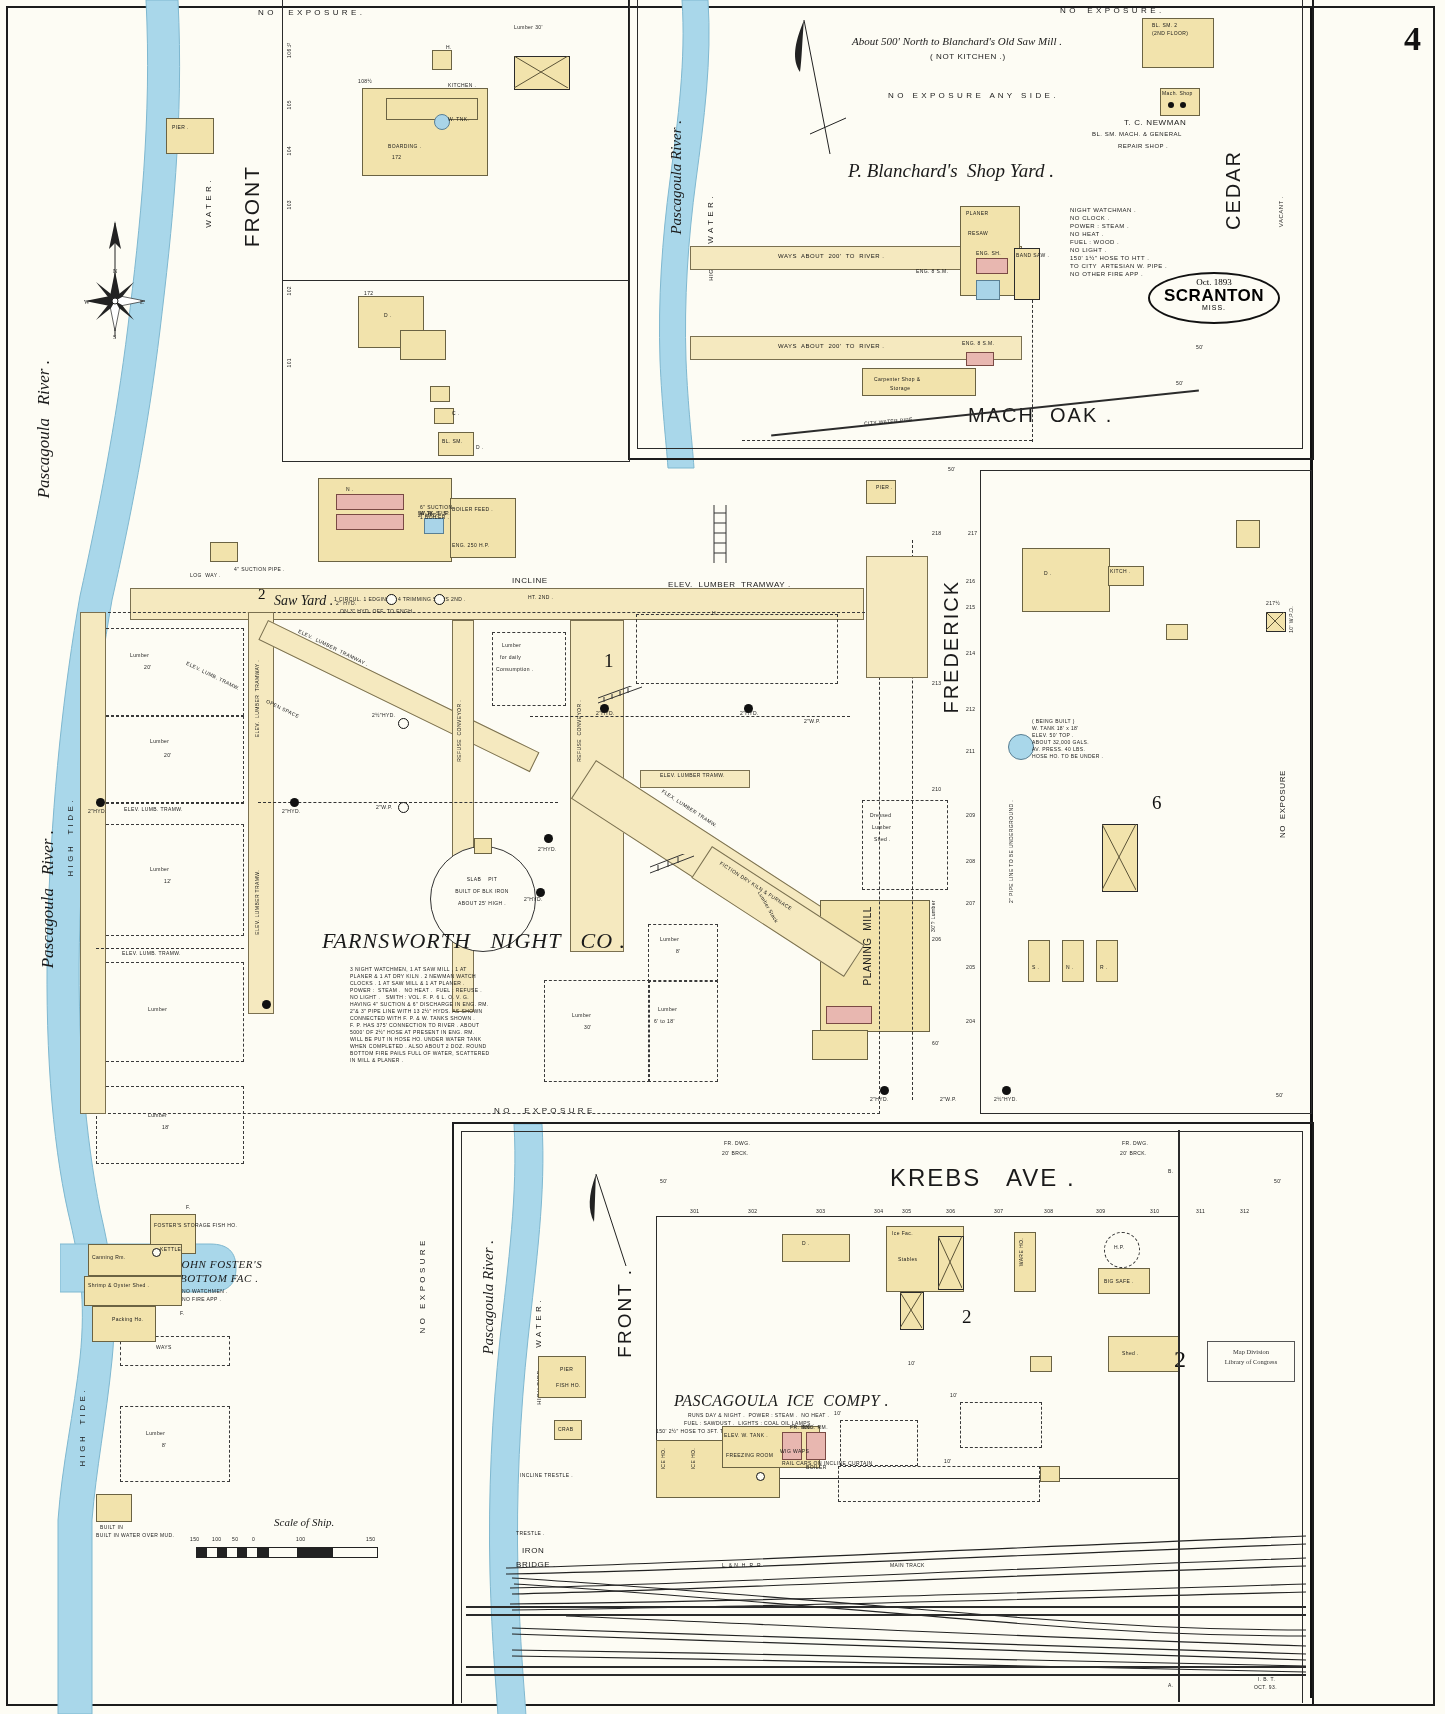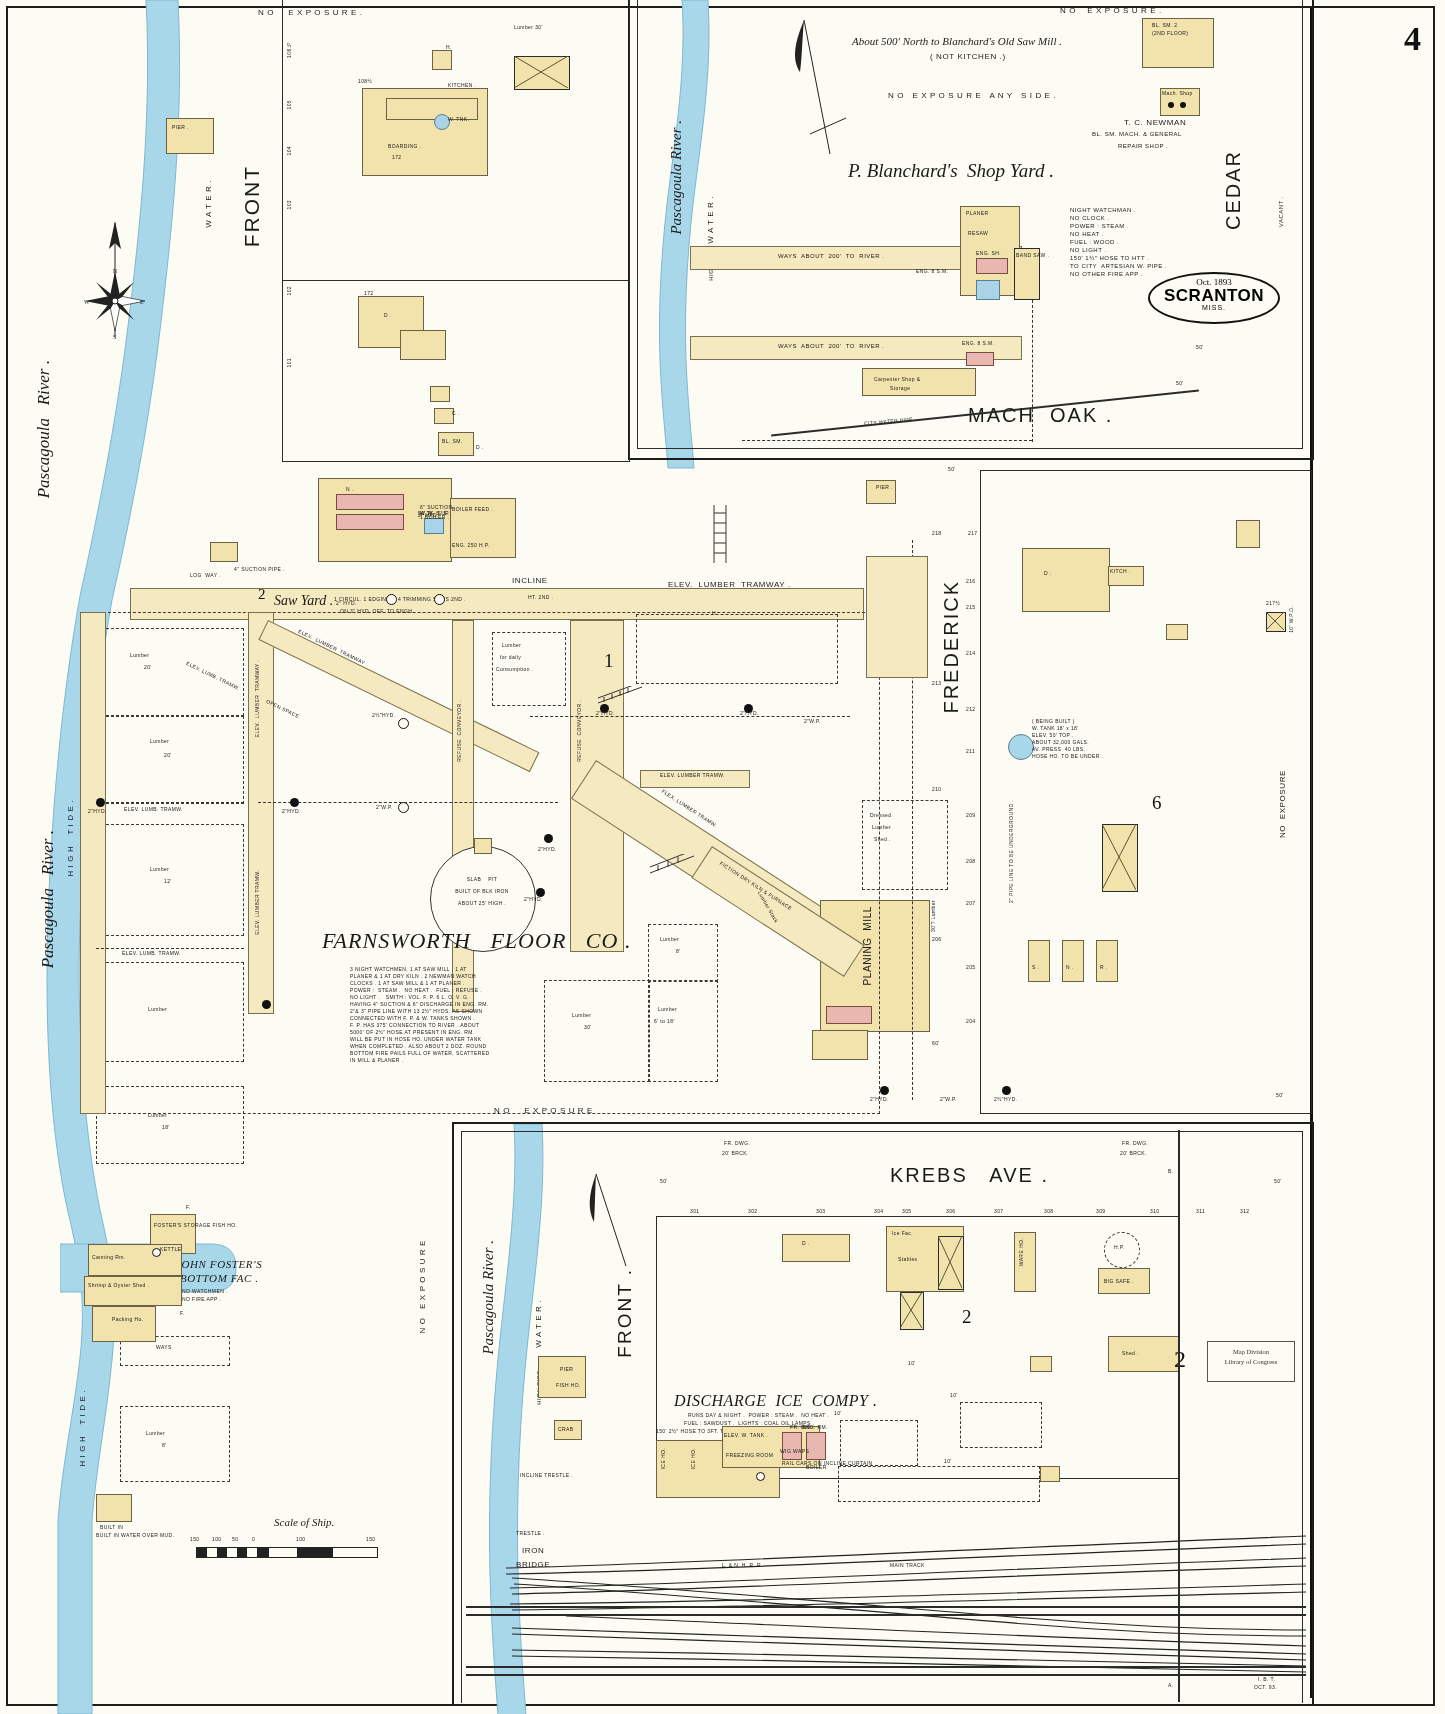--- a/index.html
+++ b/index.html
@@ -123,21 +123,21 @@
   <div class="txt sm" style="left:258px;top:8px;">N O     E X P O S U R E .</div>
   <div class="txt sm" style="left:1060px;top:6px;">N O    E X P O S U R E .</div>
   <div class="txt sm" style="left:494px;top:1106px;">N O     E X P O S U R E</div>
   <div class="txt sm up" style="left:1278px;top:770px;">NO  EXPOSURE</div>
   <div class="txt sm up" style="left:418px;top:1240px;">N O   E X P O S U R E</div>
 
   <div class="txt up" style="left:240px;top:165px;font-size:21px;letter-spacing:2px;">FRONT</div>
   <div class="txt up" style="left:1222px;top:150px;font-size:20px;letter-spacing:2px;">CEDAR</div>
   <div class="txt" style="left:968px;top:404px;font-size:20px;letter-spacing:2px;">MACH  OAK .</div>
   <div class="txt up" style="left:940px;top:580px;font-size:20px;letter-spacing:2px;">FREDERICK</div>
-  <div class="txt" style="left:890px;top:1164px;font-size:20px;letter-spacing:2px;">KREBS   AVE .</div>
+  <div class="txt" style="left:890px;top:1164px;font-size:24px;letter-spacing:2px;">KREBS   AVE .</div>
   <div class="txt up" style="left:614px;top:1268px;font-size:19px;letter-spacing:2px;">FRONT .</div>
   <div class="txt up tiny2" style="left:1278px;top:196px;">VACANT .</div>
 
   <div class="thick" style="left:628px;top:0px;width:682px;height:458px;border-top:0;"></div>
   <div class="solid" style="left:637px;top:0px;width:664px;height:448px;border-top:0;"></div>
 
   <div class="txt hand" style="left:848px;top:160px;font-size:19px;">P. Blanchard's  Shop Yard .</div>
   <div class="txt hand" style="left:852px;top:35px;font-size:11px;">About 500' North to Blanchard's Old Saw Mill .</div>
   <div class="txt sm" style="left:930px;top:52px;">( NOT KITCHEN .)</div>
   <div class="txt sm" style="left:888px;top:91px;">N O   E X P O S U R E   A N Y   S I D E .</div>
@@ -392,21 +392,21 @@
         <line x1="2" y1="48" x2="14" y2="48"></line>
       </g>
   </svg>
 
   <div class="abs" style="left:430px;top:846px;width:104px;height:104px;border:1.4px solid #333;border-radius:50%;background:#fdfcf4;"></div>
   <div class="txt tiny ctr" style="left:442px;top:876px;width:80px;">SLAB    PIT</div>
   <div class="txt tiny ctr" style="left:438px;top:888px;width:88px;">BUILT OF BLK IRON</div>
   <div class="txt tiny ctr" style="left:440px;top:900px;width:84px;">ABOUT 25' HIGH .</div>
   <div class="yellow" style="left:474px;top:838px;width:16px;height:14px;"></div>
 
-  <div class="txt" style="left:322px;top:928px;font-size:22px;font-style:italic;font-family:'Liberation Serif',serif;letter-spacing:1px;">FARNSWORTH   FLOOR   CO .</div>
+  <div class="txt" style="left:322px;top:928px;font-size:22px;font-style:italic;font-family:'Liberation Serif',serif;letter-spacing:1px;">FARNSWORTH   NIGHT   CO .</div>
 
   <div class="abs" style="left:350px;top:966px;">
     <div class="txt tiny" style="position:relative;top:0px;">3 NIGHT WATCHMEN, 1 AT SAW MILL , 1 AT</div>
     <div class="txt tiny" style="position:relative;top:1px;">PLANER &amp; 1 AT DRY KILN . 2 NEWMAN WATCH</div>
     <div class="txt tiny" style="position:relative;top:2px;">CLOCKS . 1 AT SAW MILL &amp; 1 AT PLANER .</div>
     <div class="txt tiny" style="position:relative;top:3px;">POWER :  STEAM .  NO HEAT .  FUEL : REFUSE .</div>
     <div class="txt tiny" style="position:relative;top:4px;">NO LIGHT .   SMITH : VOL. F. P. 6 L. O. V. G.</div>
     <div class="txt tiny" style="position:relative;top:5px;">HAVING 4" SUCTION &amp; 6" DISCHARGE IN ENG. RM.</div>
     <div class="txt tiny" style="position:relative;top:6px;">2"&amp; 3" PIPE LINE WITH 13 2½" HYDS. AS SHOWN</div>
     <div class="txt tiny" style="position:relative;top:7px;">CONNECTED WITH F. P. &amp; W. TANKS SHOWN .</div>
@@ -532,21 +532,21 @@
   <div class="yellow" style="left:92px;top:1306px;width:62px;height:34px;"></div>
   <div class="txt tiny" style="left:112px;top:1316px;">Packing Ho.</div>
   <div class="txt tiny" style="left:180px;top:1310px;">F.</div>
   <div class="yellow" style="left:96px;top:1494px;width:34px;height:26px;"></div>
   <div class="txt tiny" style="left:100px;top:1524px;">BUILT IN</div>
   <div class="txt tiny" style="left:96px;top:1532px;">BUILT IN WATER OVER MUD.</div>
 
   <div class="thick" style="left:452px;top:1122px;width:858px;height:580px;border-bottom:0;"></div>
   <div class="solid" style="left:461px;top:1131px;width:840px;height:571px;border-bottom:0;"></div>
 
-  <div class="txt md" style="left:674px;top:1392px;font-size:16px;font-family:'Liberation Serif',serif;font-style:italic;letter-spacing:.5px;">DISCHARGE  ICE  COMPY .</div>
+  <div class="txt md" style="left:674px;top:1392px;font-size:16px;font-family:'Liberation Serif',serif;font-style:italic;letter-spacing:.5px;">PASCAGOULA  ICE  COMPY .</div>
   <div class="txt tiny" style="left:688px;top:1412px;">RUNS DAY &amp; NIGHT .  POWER : STEAM .  NO HEAT .</div>
   <div class="txt tiny" style="left:684px;top:1420px;">FUEL : SAWDUST .  LIGHTS : COAL OIL LAMPS .</div>
   <div class="txt tiny" style="left:656px;top:1428px;">150' 2½" HOSE TO 3FT. TO BLAKE F. P.</div>
 
   <div class="txt tiny" style="left:690px;top:1208px;">301</div>
   <div class="txt tiny" style="left:748px;top:1208px;">302</div>
   <div class="txt tiny" style="left:816px;top:1208px;">303</div>
   <div class="txt tiny" style="left:874px;top:1208px;">304</div>
   <div class="txt tiny" style="left:902px;top:1208px;">305</div>
   <div class="txt tiny" style="left:946px;top:1208px;">306</div>

